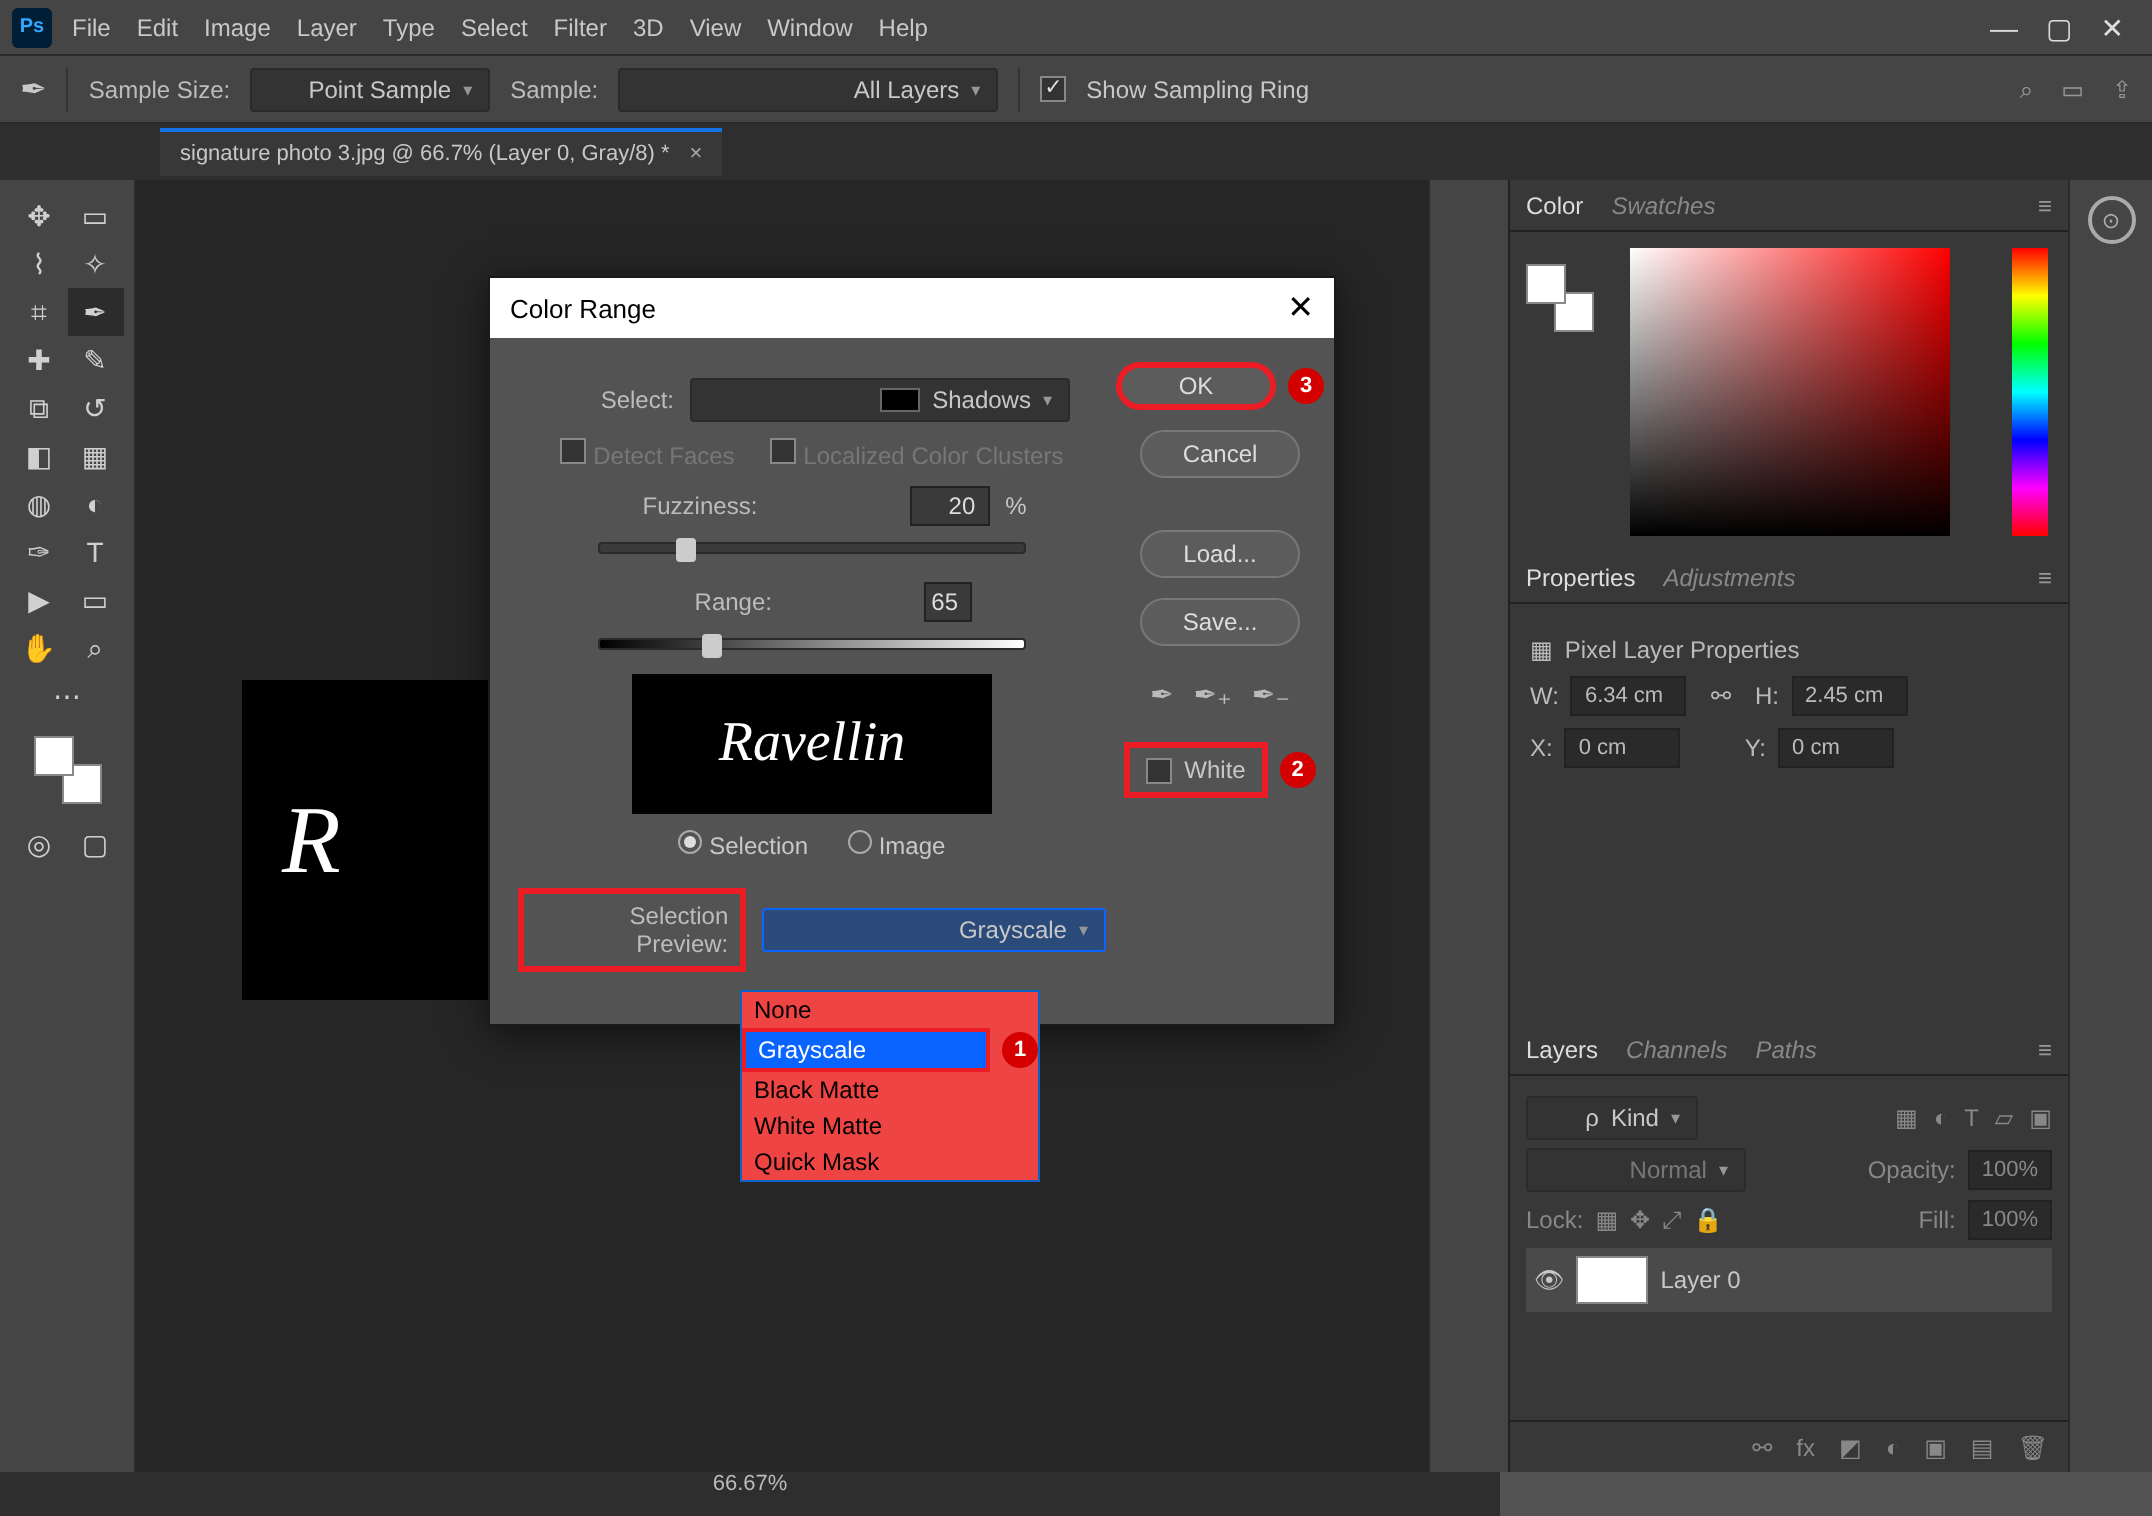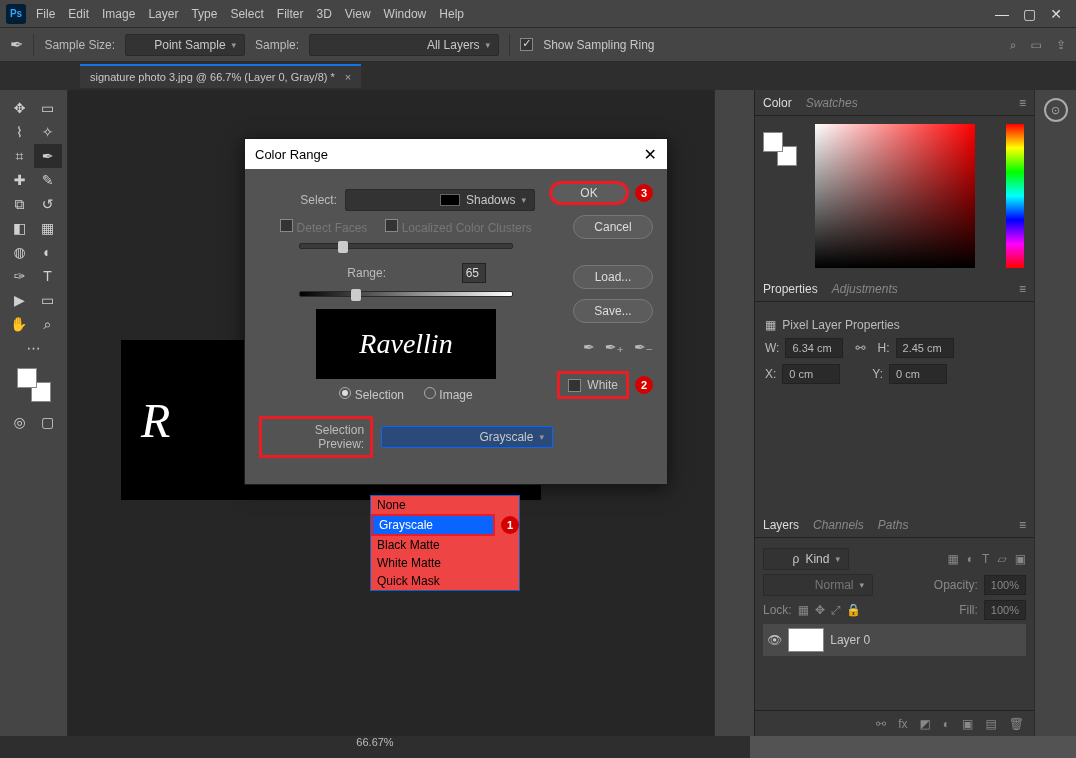--- a/index.html
+++ b/index.html
@@ -57,21 +57,21 @@
   .lrow{display:flex;align-items:center;gap:6px;margin:4px 0;}
   .lthumb{width:36px;height:24px;background:#fff;border:1px solid #888;}
   .lfoot{height:26px;border-top:1px solid #222;display:flex;align-items:center;justify-content:flex-end;gap:12px;padding:0 10px;color:#888;}
   .statusbar{position:absolute;bottom:0;left:0;right:326px;height:22px;background:var(--panel-darker);display:flex;align-items:center;padding:0 12px;gap:24px;color:#bbb;font-size:11px;flex-direction:column;}
   
   .dialog{position:absolute;left:244px;top:138px;width:424px;background:#535353;border:1px solid #1a1a1a;box-shadow:0 4px 18px rgba(0,0,0,.6);z-index:10;}
   .dlg-title{height:30px;background:#fff;color:#000;display:flex;align-items:center;padding:0 10px;font-size:13px;}
   .dlg-title .x{margin-left:auto;font-size:16px;cursor:default;}
   .dlg-body{display:flex;padding:12px 14px 18px;gap:14px;}
   .dlg-left{flex:1;}
-  .dlg-right{width:86px;display:flex;flex-direction:column;gap:10px;align-items:flex-end;}
+  .dlg-right{width:86px;display:flex;flex-direction:column;gap:10px;align-items:center;}
   .btn{width:80px;height:24px;border:1px solid #777;border-radius:12px;background:#5c5c5c;color:#ddd;display:flex;align-items:center;justify-content:center;font-size:12px;}
   .field{background:#3a3a3a;border:1px solid #222;height:20px;color:#ddd;padding:0 6px;display:inline-flex;align-items:center;}
   .row{display:flex;align-items:center;gap:8px;margin:8px 0;}
   .lbl{color:#bcbcbc;text-align:right;}
   .slider{height:6px;border:1px solid #2a2a2a;position:relative;border-radius:2px;}
   .slider.fuzz{background:#3a3a3a;}
   .slider.range{background:linear-gradient(to right,#000,#fff);}
   .thumb{position:absolute;top:-3px;width:10px;height:12px;background:#ccc;border-radius:2px;}
   .preview{width:180px;height:70px;background:#000;margin:12px auto 8px;display:flex;align-items:center;justify-content:center;}
   .sig{font-family:"Brush Script MT","Segoe Script",cursive;color:#fff;font-size:28px;font-style:italic;}
@@ -327,20 +327,26 @@
           <span style="width:20px;height:12px;background:#000;border:1px solid #666;"></span>
           <span>Shadows</span>
         </div>
       </div>
       <div class="row" style="color:#777;justify-content:center;gap:18px;">
         <span><span class="chk"></span>
           <span>Detect Faces</span></span>
         <span><span class="chk"></span>
           <span>Localized Color Clusters</span></span>
       </div>
+      <div class="row" style="justify-content:center;">
+        <span class="lbl" style="width:80px;">Fuzziness:</span>
+        <span style="width:60px;"></span>
+        <span class="field" style="width:40px;justify-content:flex-end;">20</span>
+        <span>%</span>
+      </div>
       <div class="slider fuzz" style="margin:4px 40px 14px;">
         <div class="thumb" style="left:18%;"></div>
       </div>
       <div class="row" style="justify-content:center;">
         <span class="lbl" style="width:80px;">Range:</span>
         <span style="width:60px;"></span>
         <span class="field" style="width:24px;justify-content:flex-end;">65</span>
         <span style="width:12px;"></span>
       </div>
       <div class="slider range" style="margin:4px 40px 10px;">

